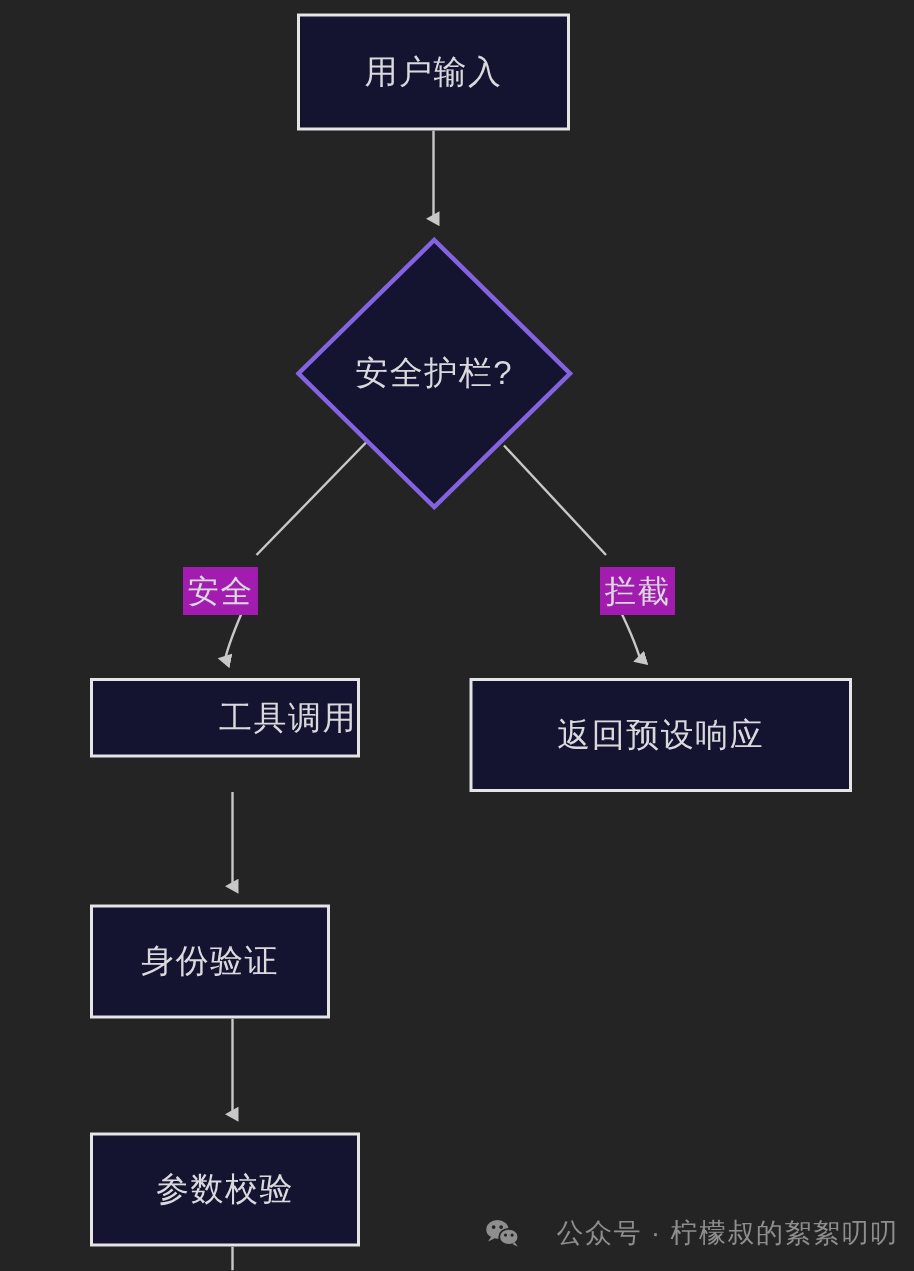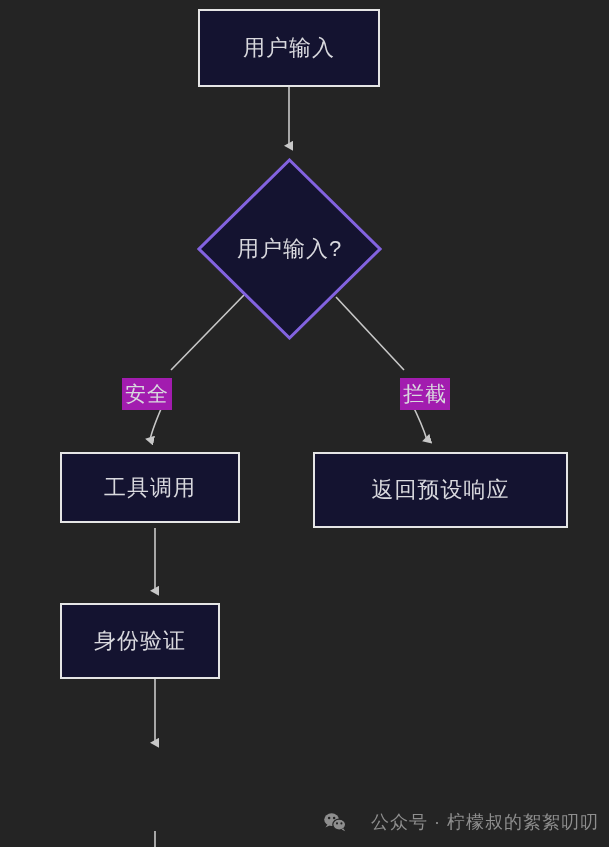--- a/index.html
+++ b/index.html
@@ -119,43 +119,46 @@
   </svg>
 
   <div class="node" style="left:198px; top:9px; width:182px; height:78px;">
     <span>用户输入</span>
   </div>
 
   <div class="diamond-wrap" style="left:197px; top:158px; width:185px; height:182px;">
     <svg class="diamond-shape" viewBox="0 0 185 182" preserveAspectRatio="none">
       <polygon points="92.5,2 183,91 92.5,180 2,91" fill="#141330" stroke="#8363e0" stroke-width="3"></polygon>
     </svg>
-    <span class="diamond-label">用户输入?</span>
+    <span class="diamond-label">安全护栏?</span>
   </div>
 
   <div class="edge-label" style="left:122px; top:378px;">
     <span>安全</span>
   </div>
 
   <div class="edge-label" style="left:400px; top:378px;font-family:Liberation Serif, serif;">
     <span>拦截</span>
   </div>
 
-  <div class="node" style="left:60px; top:452px; width:180px; height:71px;">
+  <div class="node" style="left:60px; top:452px; width:180px; height:53px;justify-content:flex-end;">
     <span>工具调用</span>
   </div>
 
   <div class="node" style="left:313px; top:452px; width:255px; height:76px;">
     <span>返回预设响应</span>
   </div>
 
   <div class="node" style="left:60px; top:603px; width:160px; height:76px;">
     <span>身份验证</span>
   </div>
 
+  <div class="node" style="left:60px; top:755px; width:180px; height:76px;">
+    <span>参数校验</span>
+  </div>
 
   <div id="watermark">
     <svg class="wm-icon" viewBox="0 0 24 20">
       <ellipse cx="8.6" cy="7.6" rx="7.4" ry="6.3" fill="#8e8e8e"></ellipse>
       <path d="M 4.6 12.2 L 2.4 15.6 L 6.6 13.6 Z" fill="#8e8e8e"></path>
       <circle cx="6.1" cy="6.0" r="1.25" fill="#242424"></circle>
       <circle cx="11.1" cy="6.0" r="1.25" fill="#242424"></circle>
       <ellipse cx="16.2" cy="12.6" rx="6.4" ry="5.4" fill="#8e8e8e" stroke="#242424" stroke-width="1.2"></ellipse>
       <path d="M 20.2 16.2 L 22.2 19.2 L 18.6 17.4 Z" fill="#8e8e8e"></path>
       <circle cx="14.0" cy="11.4" r="1.05" fill="#242424"></circle>

